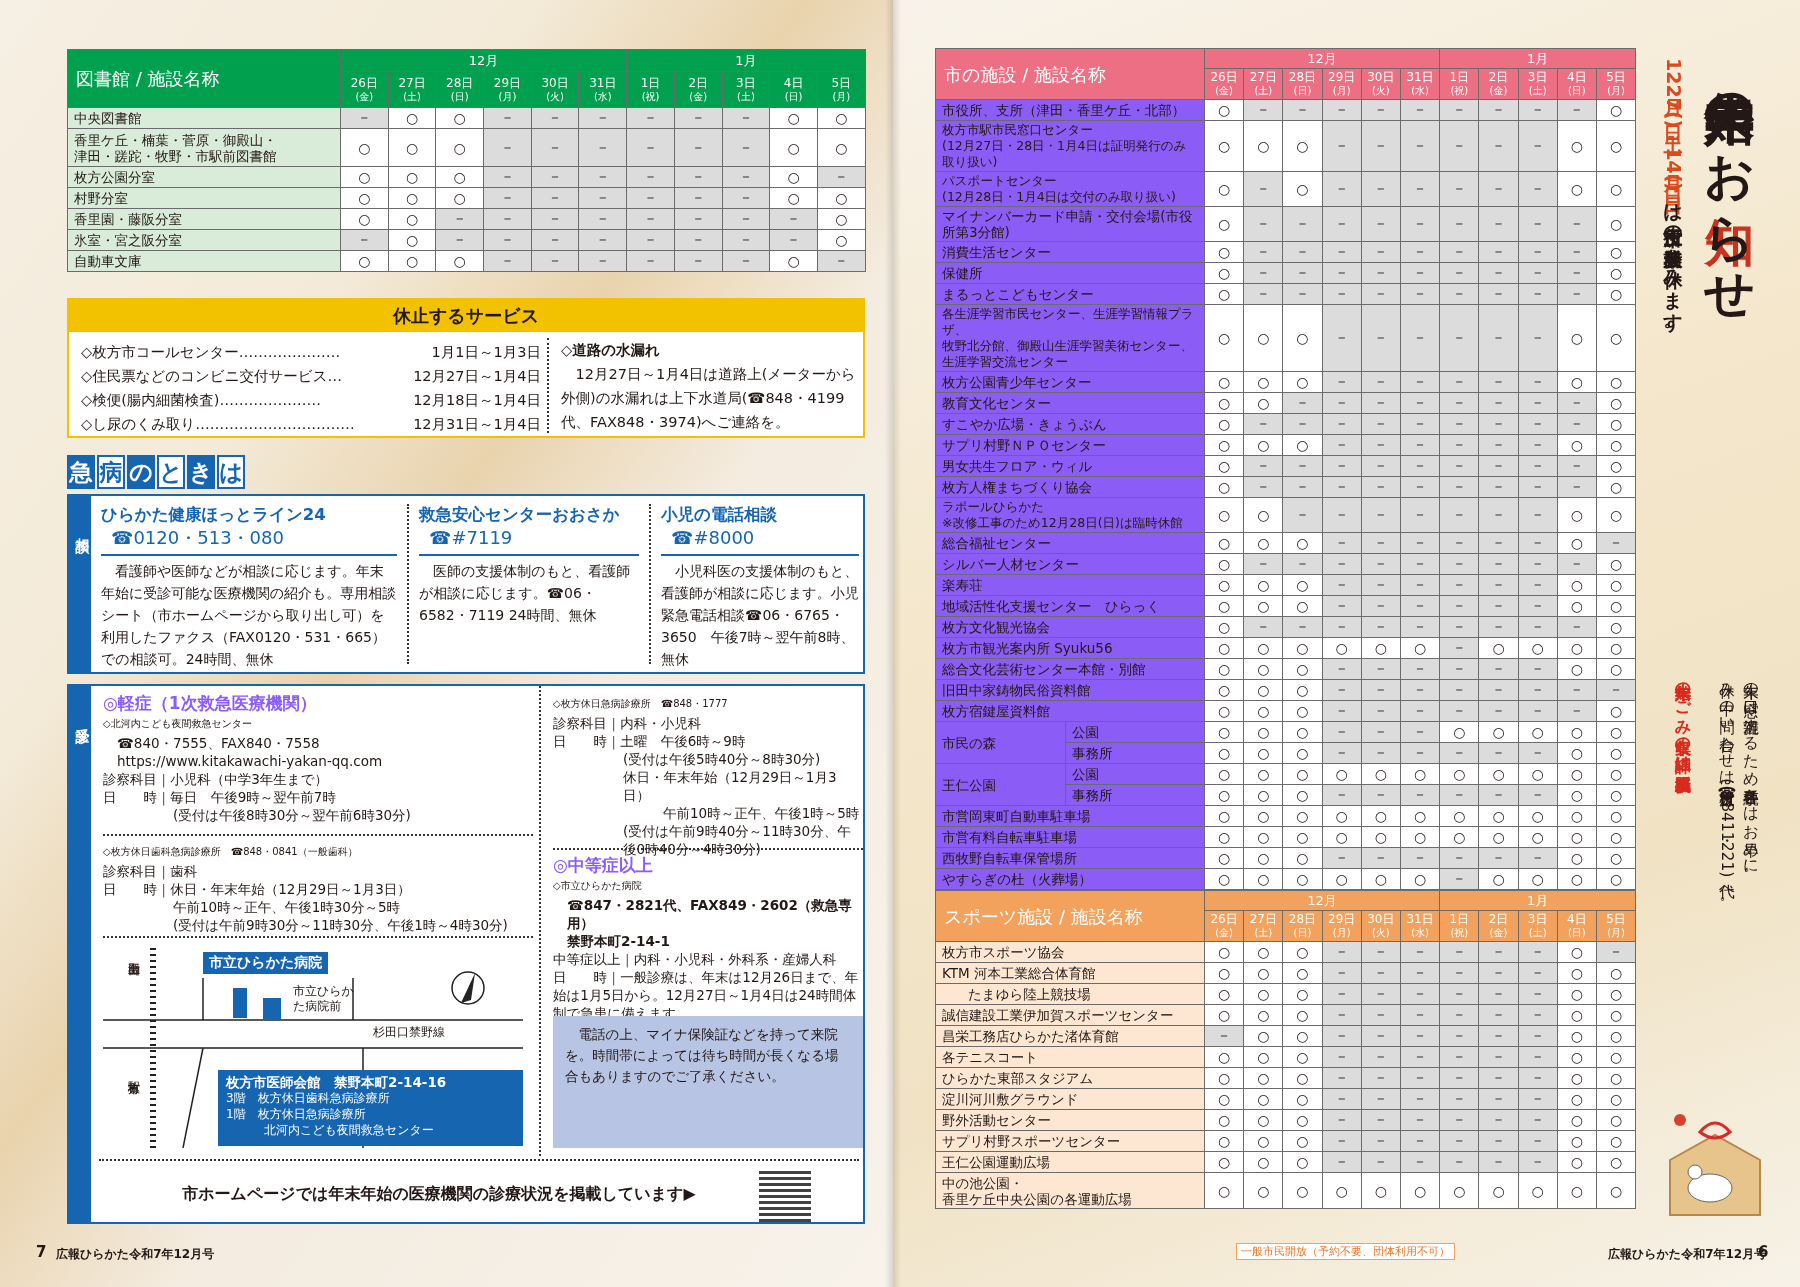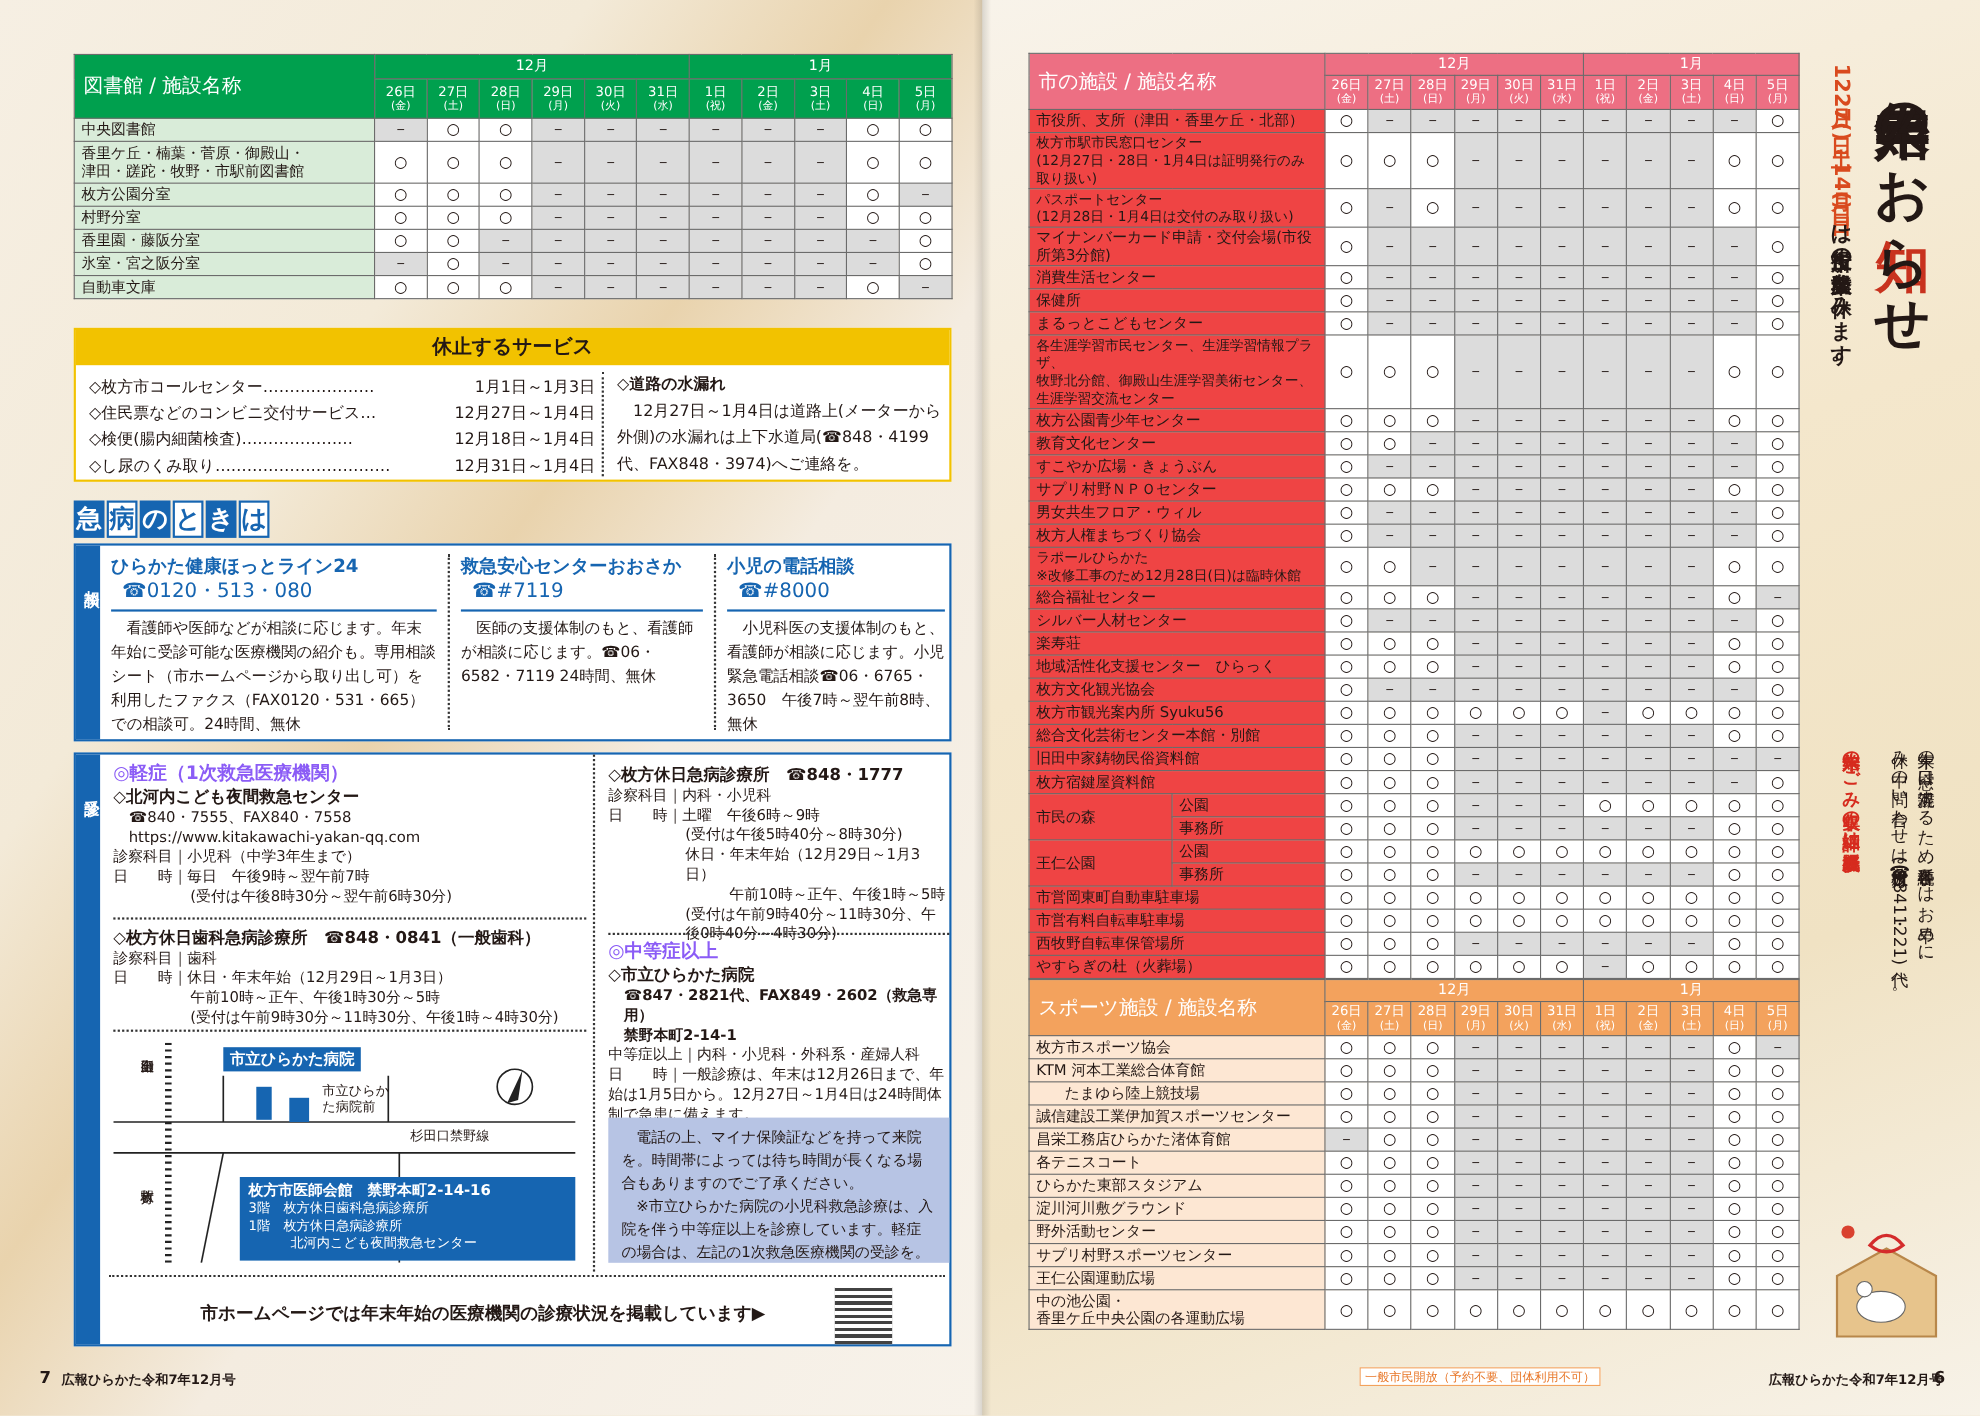--- a/index.html
+++ b/index.html
@@ -15,21 +15,21 @@
 .tbl .x{background:#dcdcdc}
 .tbl th{color:#fff;font-size:12px;line-height:13px;padding:2px 0}
 .tbl th .dow{display:block;font-size:10px}
 .tbl th.title{font-size:18px;text-align:left;padding-left:8px}
 .tbl th.month{font-size:13px;padding:3px 0}
 
 .lib th{background:#00a04e;border-color:#6b6b6b}
 .lib .name{background:#d9ecd9}
 
 .city th{background:#ed6f83}
-.city .name{background:#ef4444}
+.city .name{background:#8b5cf6}
 
 .sports th{background:#f3a25d}
 .sports .name{background:#fde7d3}
 .box{position:absolute;background:#fff}
 .svc{left:67px;top:298px;width:798px;height:140px;border:2px solid #f2c200}
 .svc-head{background:#f2c200;height:32px;font-size:18px;font-weight:bold;text-align:center;line-height:32px}
 .svc-left{position:absolute;left:12px;top:40px;width:460px;font-size:14.5px;line-height:24px}
 .svc-left .row{display:flex;justify-content:space-between}
 .svc-right{position:absolute;left:478px;top:38px;width:310px;border-left:2px dotted #333;padding-left:12px;font-size:14.5px;line-height:24px;height:95px}
 .emerg-title{position:absolute;left:67px;top:455px;display:flex}
@@ -38,21 +38,21 @@
 .emerg-title span:nth-child(even){background:#fff;color:#1665b1;border:2px solid #1665b1;line-height:30px}
 .consult{left:67px;top:494px;width:798px;height:180px;border:2px solid #1665b1}
 .sidebar{position:absolute;left:0;top:0;bottom:0;width:22px;background:#1665b1;color:#fff;font-size:14px;font-weight:bold;text-align:center;padding-top:12px;line-height:28px}
 .ccol{position:absolute;top:8px;font-size:14px;line-height:22px}
 .ccol h3{color:#1665b1;font-size:16.5px;line-height:22px}
 .ccol .tel{color:#1665b1;font-size:18px;line-height:24px;padding-left:10px;border-bottom:2px solid #1665b1;padding-bottom:4px;margin-bottom:4px}
 .ccol.div{border-left:2px dotted #333;padding-left:10px}
 .visit{left:67px;top:684px;width:798px;height:540px;border:2px solid #1665b1}
 .vblock{position:absolute;font-size:13.5px;line-height:18px}
 .vblock .hd{color:#8b5cf6;font-size:17px;font-weight:bold;line-height:22px}
-.vblock .sub{font-size:15px;font-weight:bold;line-height:20px}
+.vblock .sub{font-size:10px;font-weight:normal;line-height:20px}
 .vblock .ind{padding-left:14px}
 .vblock .ind3{padding-left:70px}
 .dotline{position:absolute;border-top:2px dotted #333}
 .note{position:absolute;left:492px;top:330px;width:362px;height:132px;background:#b7c4e4;font-size:13.5px;line-height:21px;padding:8px 12px}
 .map{position:absolute;left:20px;top:240px;width:440px;height:215px;background:#fff}
 .footerline{position:absolute;left:88px;top:498px;width:760px;font-size:16px;font-weight:bold;text-align:center}
 .qr{position:absolute;left:730px;top:488px;width:52px;height:52px;background:
  repeating-linear-gradient(0deg,#222 0 3px,#fff 3px 6px),#222;opacity:.85}
 .pgL{position:absolute;left:36px;top:1243px;font-size:15px;font-weight:bold}
 .pgLt{position:absolute;left:56px;top:1246px;font-size:12px;font-weight:bold}
@@ -292,21 +292,20 @@
   <div class="vblock" style="left:484px;top:168px;width:310px">
     <div class="hd">◎中等症以上</div>
     <div class="sub">◇市立ひらかた病院</div>
     <div class="ind" style="font-weight:bold">☎847・2821代、FAX849・2602（救急専用）</div>
     <div class="ind" style="font-weight:bold">禁野本町2-14-1</div>
     <div>中等症以上｜内科・小児科・外科系・産婦人科</div>
     <div>日　　時｜一般診療は、年末は12月26日まで、年始は1月5日から。12月27日～1月4日は24時間体制で急患に備えます。</div>
   </div>
   <div class="note" style="left:484px;top:330px;width:310px">
     <div style="text-indent:1em">電話の上、マイナ保険証などを持って来院を。時間帯によっては待ち時間が長くなる場合もありますのでご了承ください。</div>
-    <div style="text-indent:1em">※市立ひらかた病院の小児科救急診療は、入院を伴う中等症以上を診療しています。軽症の場合は、左記の1次救急医療機関の受診を。</div>
   </div>
 
   <div class="map" style="left:34px;top:262px;width:430px;height:200px">
     <svg width="430" height="200">
       <line x1="50" y1="0" x2="50" y2="200" stroke="#222" stroke-width="6" stroke-dasharray="2 4"></line>
       <line x1="0" y1="72" x2="420" y2="72" stroke="#222" stroke-width="1.5"></line>
       <line x1="0" y1="100" x2="420" y2="100" stroke="#222" stroke-width="1.5"></line>
       <line x1="100" y1="30" x2="100" y2="72" stroke="#222" stroke-width="1.5"></line>
       <line x1="250" y1="30" x2="250" y2="72" stroke="#222" stroke-width="1.5"></line>
       <line x1="260" y1="100" x2="260" y2="200" stroke="#222" stroke-width="1.5"></line>

